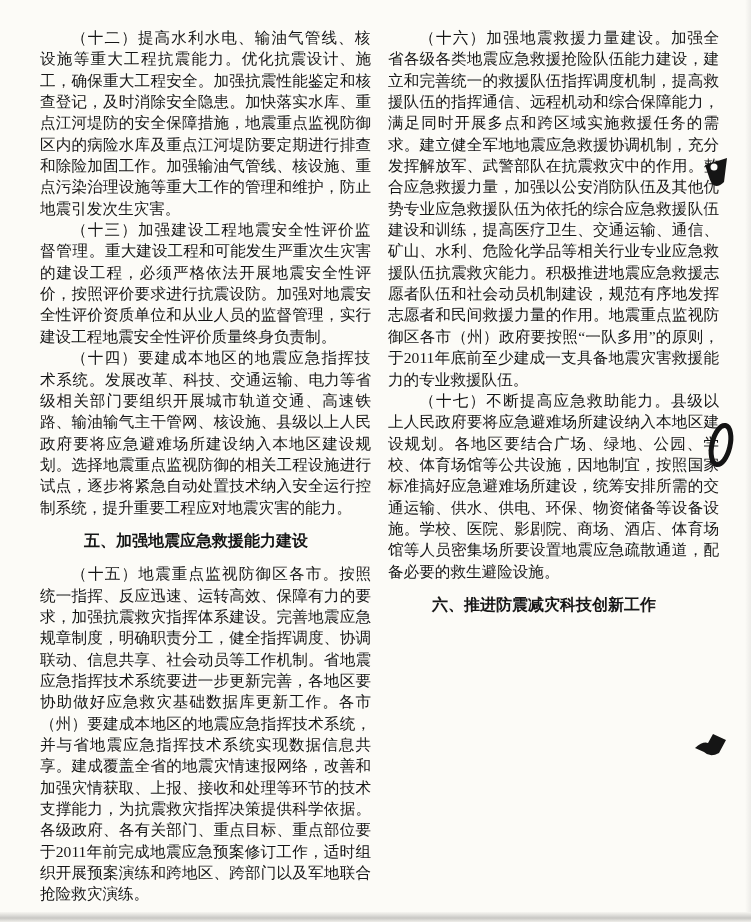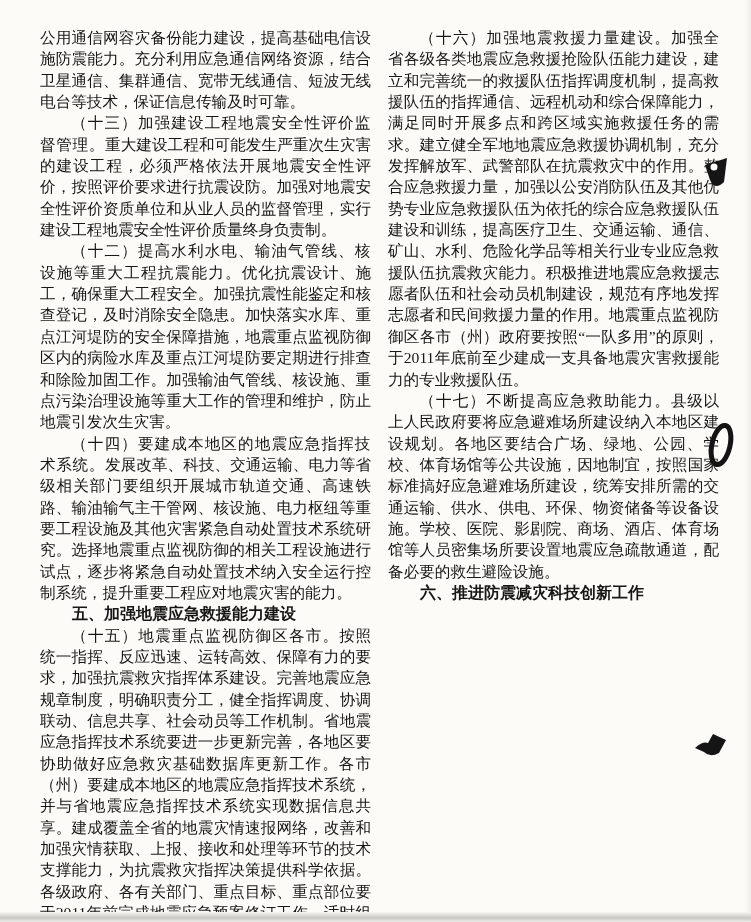--- a/index.html
+++ b/index.html
@@ -14,45 +14,44 @@
   .col{
     position:absolute;top:27px;width:331px;
     font-size:15.6px;line-height:21.35px;
     text-align:justify;
     text-justify:inter-ideograph;
   }
   #col-left{left:40px;}
   #col-right{left:388px;}
   p.para{margin:0;text-indent:2em;}
   p.para.no-indent{text-indent:0;}
-  p.heading{margin:0;text-indent:2em;font-weight:bold;font-size:16px;}
+  p.heading{margin:12px;text-indent:2em;font-weight:bold;font-size:16px;}
   .kai{letter-spacing:0.6px;}
   .mark{position:absolute;}
   #mark-smudge-top{left:701px;top:156px;}
   #mark-zero{left:703px;top:418px;}
   #mark-smudge-bottom{left:694px;top:731px;}
   .bottom-edge{
     position:absolute;left:0;top:912px;width:751px;height:10px;
     background:linear-gradient(#f6f5f1 0%,#d8d7d4 40%,#c8c7c4 60%,#efeeea 100%);
   }
   .right-edge{
     position:absolute;top:0;left:745px;width:6px;height:922px;
     background:linear-gradient(to right, rgba(0,0,0,0), rgba(0,0,0,0.06));
   }
 </style>
 </head>
 <body>
 
 <div class="page">
 
   <div class="col" id="col-left">
-    <p class="para no-indent"><span>公用通信网容灾备份能力建设，提高基础电信设施防震能力。充分利用应急通信网络资源，结合卫星通信、集群通信、宽带无线通信、短波无线电台等技术，保证信息传输及时可靠。</span></p>
+    <p class="para"><span class="kai">（十二）提高水利水电、输油气管线、核设施等重大工程抗震能力。</span><span>优化抗震设计、施工，确保重大工程安全。加强抗震性能鉴定和核查登记，及时消除安全隐患。加快落实水库、重点江河堤防的安全保障措施，地震重点监视防御区内的病险水库及重点江河堤防要定期进行排查和除险加固工作。加强输油气管线、核设施、重点污染治理设施等重大工作的管理和维护，防止地震引发次生灾害。</span></p>
     <p class="para"><span class="kai">（十三）加强建设工程地震安全性评价监督管理。</span><span>重大建设工程和可能发生严重次生灾害的建设工程，必须严格依法开展地震安全性评价，按照评价要求进行抗震设防。加强对地震安全性评价资质单位和从业人员的监督管理，实行建设工程地震安全性评价质量终身负责制。</span></p>
-    <p class="para"><span class="kai">（十二）提高水利水电、输油气管线、核设施等重大工程抗震能力。</span><span>优化抗震设计、施工，确保重大工程安全。加强抗震性能鉴定和核查登记，及时消除安全隐患。加快落实水库、重点江河堤防的安全保障措施，地震重点监视防御区内的病险水库及重点江河堤防要定期进行排查和除险加固工作。加强输油气管线、核设施、重点污染治理设施等重大工作的管理和维护，防止地震引发次生灾害。</span></p>
-    <p class="para"><span class="kai">（十四）要建成本地区的地震应急指挥技术系统。</span><span>发展改革、科技、交通运输、电力等省级相关部门要组织开展城市轨道交通、高速铁路、输油输气主干管网、核设施、电力枢纽等重要工程设施及其他灾害紧急自动处置技术系统研究。选择地震重点监视防御的相关工程设施进行试点，逐步将紧急自动处置技术纳入安全运行控制系统，提升重要工程应对地震灾害的能力。</span></p>
+    <p class="para"><span class="kai">（十四）要建成本地区的地震应急指挥技术系统。</span><span>发展改革、科技、交通运输、电力等省级相关部门要组织开展城市轨道交通、高速铁路、输油输气主干管网、核设施、县级以上人民政府要将应急避难场所建设纳入本地区建设规划。选择地震重点监视防御的相关工程设施进行试点，逐步将紧急自动处置技术纳入安全运行控制系统，提升重要工程应对地震灾害的能力。</span></p>
     <p class="heading">五、加强地震应急救援能力建设</p>
     <p class="para"><span class="kai">（十五）地震重点监视防御区各市。</span><span>按照统一指挥、反应迅速、运转高效、保障有力的要求，加强抗震救灾指挥体系建设。完善地震应急规章制度，明确职责分工，健全指挥调度、协调联动、信息共享、社会动员等工作机制。省地震应急指挥技术系统要进一步更新完善，各地区要协助做好应急救灾基础数据库更新工作。各市（州）要建成本地区的地震应急指挥技术系统，并与省地震应急指挥技术系统实现数据信息共享。建成覆盖全省的地震灾情速报网络，改善和加强灾情获取、上报、接收和处理等环节的技术支撑能力，为抗震救灾指挥决策提供科学依据。各级政府、各有关部门、重点目标、重点部位要于2011年前完成地震应急预案修订工作，适时组织开展预案演练和跨地区、跨部门以及军地联合抢险救灾演练。</span></p>
   </div>
 
   <div class="col" id="col-right">
     <p class="para"><span class="kai">（十六）加强地震救援力量建设。</span><span>加强全省各级各类地震应急救援抢险队伍能力建设，建立和完善统一的救援队伍指挥调度机制，提高救援队伍的指挥通信、远程机动和综合保障能力，满足同时开展多点和跨区域实施救援任务的需求。建立健全军地地震应急救援协调机制，充分发挥解放军、武警部队在抗震救灾中的作用。整合应急救援力量，加强以公安消防队伍及其他优势专业应急救援队伍为依托的综合应急救援队伍建设和训练，提高医疗卫生、交通运输、通信、矿山、水利、危险化学品等相关行业专业应急救援队伍抗震救灾能力。积极推进地震应急救援志愿者队伍和社会动员机制建设，规范有序地发挥志愿者和民间救援力量的作用。地震重点监视防御区各市（州）政府要按照“一队多用”的原则，于2011年底前至少建成一支具备地震灾害救援能力的专业救援队伍。</span></p>
     <p class="para"><span class="kai">（十七）不断提高应急救助能力。</span><span>县级以上人民政府要将应急避难场所建设纳入本地区建设规划。各地区要结合广场、绿地、公园、学校、体育场馆等公共设施，因地制宜，按照国家标准搞好应急避难场所建设，统筹安排所需的交通运输、供水、供电、环保、物资储备等设备设施。学校、医院、影剧院、商场、酒店、体育场馆等人员密集场所要设置地震应急疏散通道，配备必要的救生避险设施。</span></p>
     <p class="heading">六、推进防震减灾科技创新工作</p>
 
   </div>

